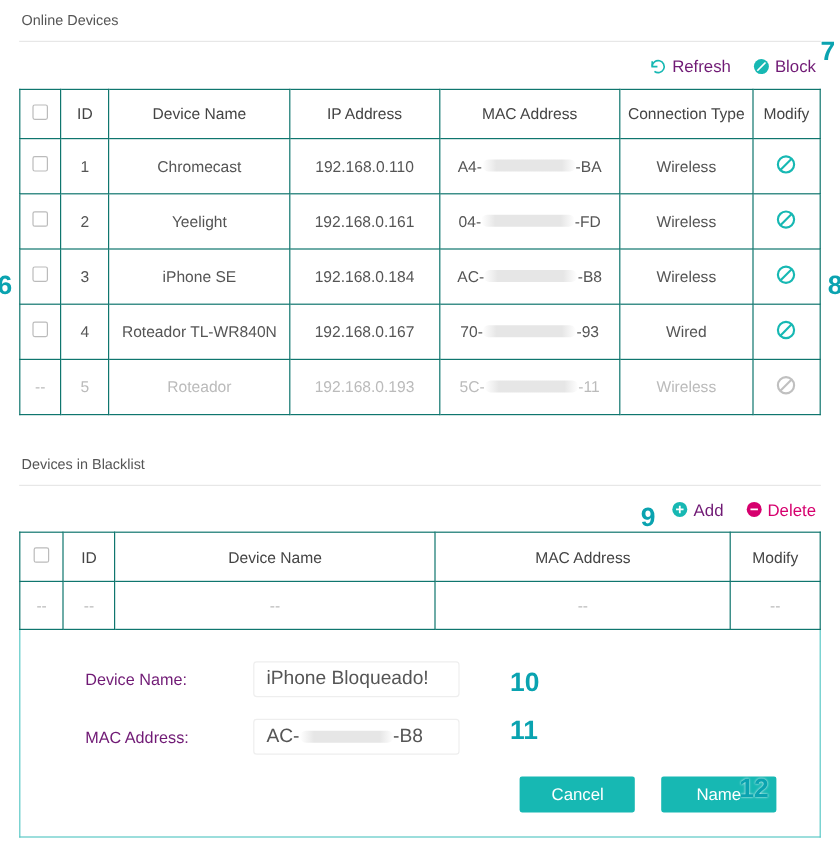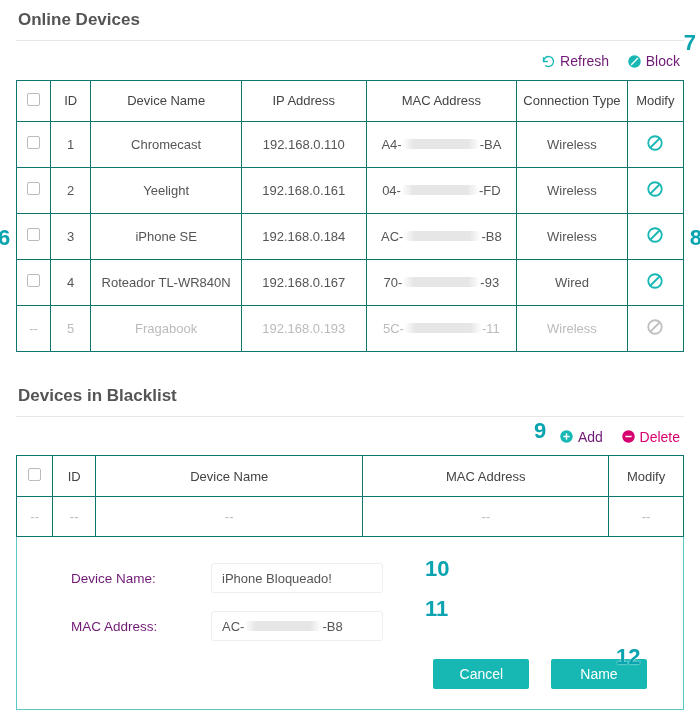--- a/index.html
+++ b/index.html
@@ -1,18 +1,18 @@
 <!DOCTYPE html>
 <html><head>
   <meta charset="utf-8">
   <style>
     * { margin:0; padding:0; box-sizing:border-box; font-family: Arial, Helvetica, sans-serif; }
     
     body { background:#ffffff; color:#555; padding:4px 16px 16px 16px; position:relative; font-size:13px; }
-    .section-title { font-size:17px; font-weight:700; color:#555; padding:6px 0 10px 2px; border-bottom:1px solid #e7e7e7; margin-bottom:6px; }
+    .section-title { font-size:12px; font-weight:400; color:#555; padding:6px 0 10px 2px; border-bottom:1px solid #e7e7e7; margin-bottom:6px; }
     .toolbar { text-align:right; padding:6px 4px 8px 0; }
     .tool-btn { display:inline-flex; align-items:center; gap:4px; color:#701a75; font-size:14px; margin-left:14px; cursor:pointer; }
     .tool-btn.delete { color:#d6006e;justify-content:space-between; }
     table { width:100%; border-collapse:collapse; border:1px solid #eee; table-layout:fixed; }
     th, td { border:1px solid #0f766e; padding:12px 6px; text-align:center; font-size:13px; font-weight:400; color:#555; }
     th { background:#fff; color:#444; }
     .col-chk  { width:34px; }
     .col-id   { width:40px; }
     .col-name { width:150px; }
     .col-ip   { width:124px; }
@@ -26,21 +26,21 @@
     .mac-mask { display:inline-block; width:78px; height:10px; border-radius:6px; background:linear-gradient(to right, rgba(220,220,220,0) 0%, #e6e6e6 15%, #e6e6e6 85%, rgba(220,220,220,0) 100%); }
     .ban-icon { display:inline-flex; align-items:center; justify-content:center; cursor:pointer; }
     .ban-icon svg { stroke:#17b8b3; }
     
     .ic { width:15px; height:15px; display:inline-block; }
     .ic-refresh svg, .ic-block svg, .ic-plus svg, .ic-minus svg { display:block; }
     
     .blk-wrap { border:1px solid #5bc9c6; padding:20px 26px 20px 26px; border-top:none; }
     .frm-row { display:flex; align-items:center; margin:6px 0 18px 28px; }
     .frm-label { width:140px; font-size:13.5px; color:#701a75; }
-    .frm-input { width:172px; height:30px; border:1px solid #eee; border-radius:3px; padding:0 10px; font-size:13px; color:#555; }
+    .frm-input { width:172px; height:30px; border:1px solid #eee; border-radius:3px; padding:0 10px; font-size:16px; color:#555; }
     .btn-row { text-align:right; padding-right:10px; }
     .btn { display:inline-block; width:96px; height:30px; line-height:30px; background:#17b8b3; color:#fff; text-align:center; font-size:14px; margin-left:18px; cursor:pointer; border-radius:2px; }
     
     .ann { position:absolute; font-size:22px; font-weight:700; color:#0aa3b0; pointer-events:none; text-shadow:0 0 2px #fff; }
     
     .b-col-chk{width:34px}.b-col-id{width:40px}.b-col-name{width:250px}.b-col-mac{width:230px}.b-col-mod{width:70px}
     .spacer { height:28px; }
   </style>
 </head>
 <body>
@@ -158,21 +158,21 @@
         <td><span class="ban-icon">
             <svg viewBox="0 0 24 24" width="18" height="18" fill="none" stroke="#17b8b3" stroke-width="2.4">
               <circle cx="12" cy="12" r="9"></circle>
               <line x1="6" y1="18" x2="18" y2="6"></line>
             </svg>
           </span></td>
       </tr>
       <tr class="disabled">
         <td>--</td>
         <td>5</td>
-        <td>Fragabook</td>
+        <td>Roteador</td>
         <td>192.168.0.193</td>
         <td><span class="mac">
             <span>5C-</span>
             <span class="mac-mask"></span>
             <span>-11</span>
           </span></td>
         <td>Wireless</td>
         <td><span class="ban-icon">
             <svg viewBox="0 0 24 24" width="18" height="18" fill="none" stroke="#17b8b3" stroke-width="2.4">
               <circle cx="12" cy="12" r="9"></circle>

